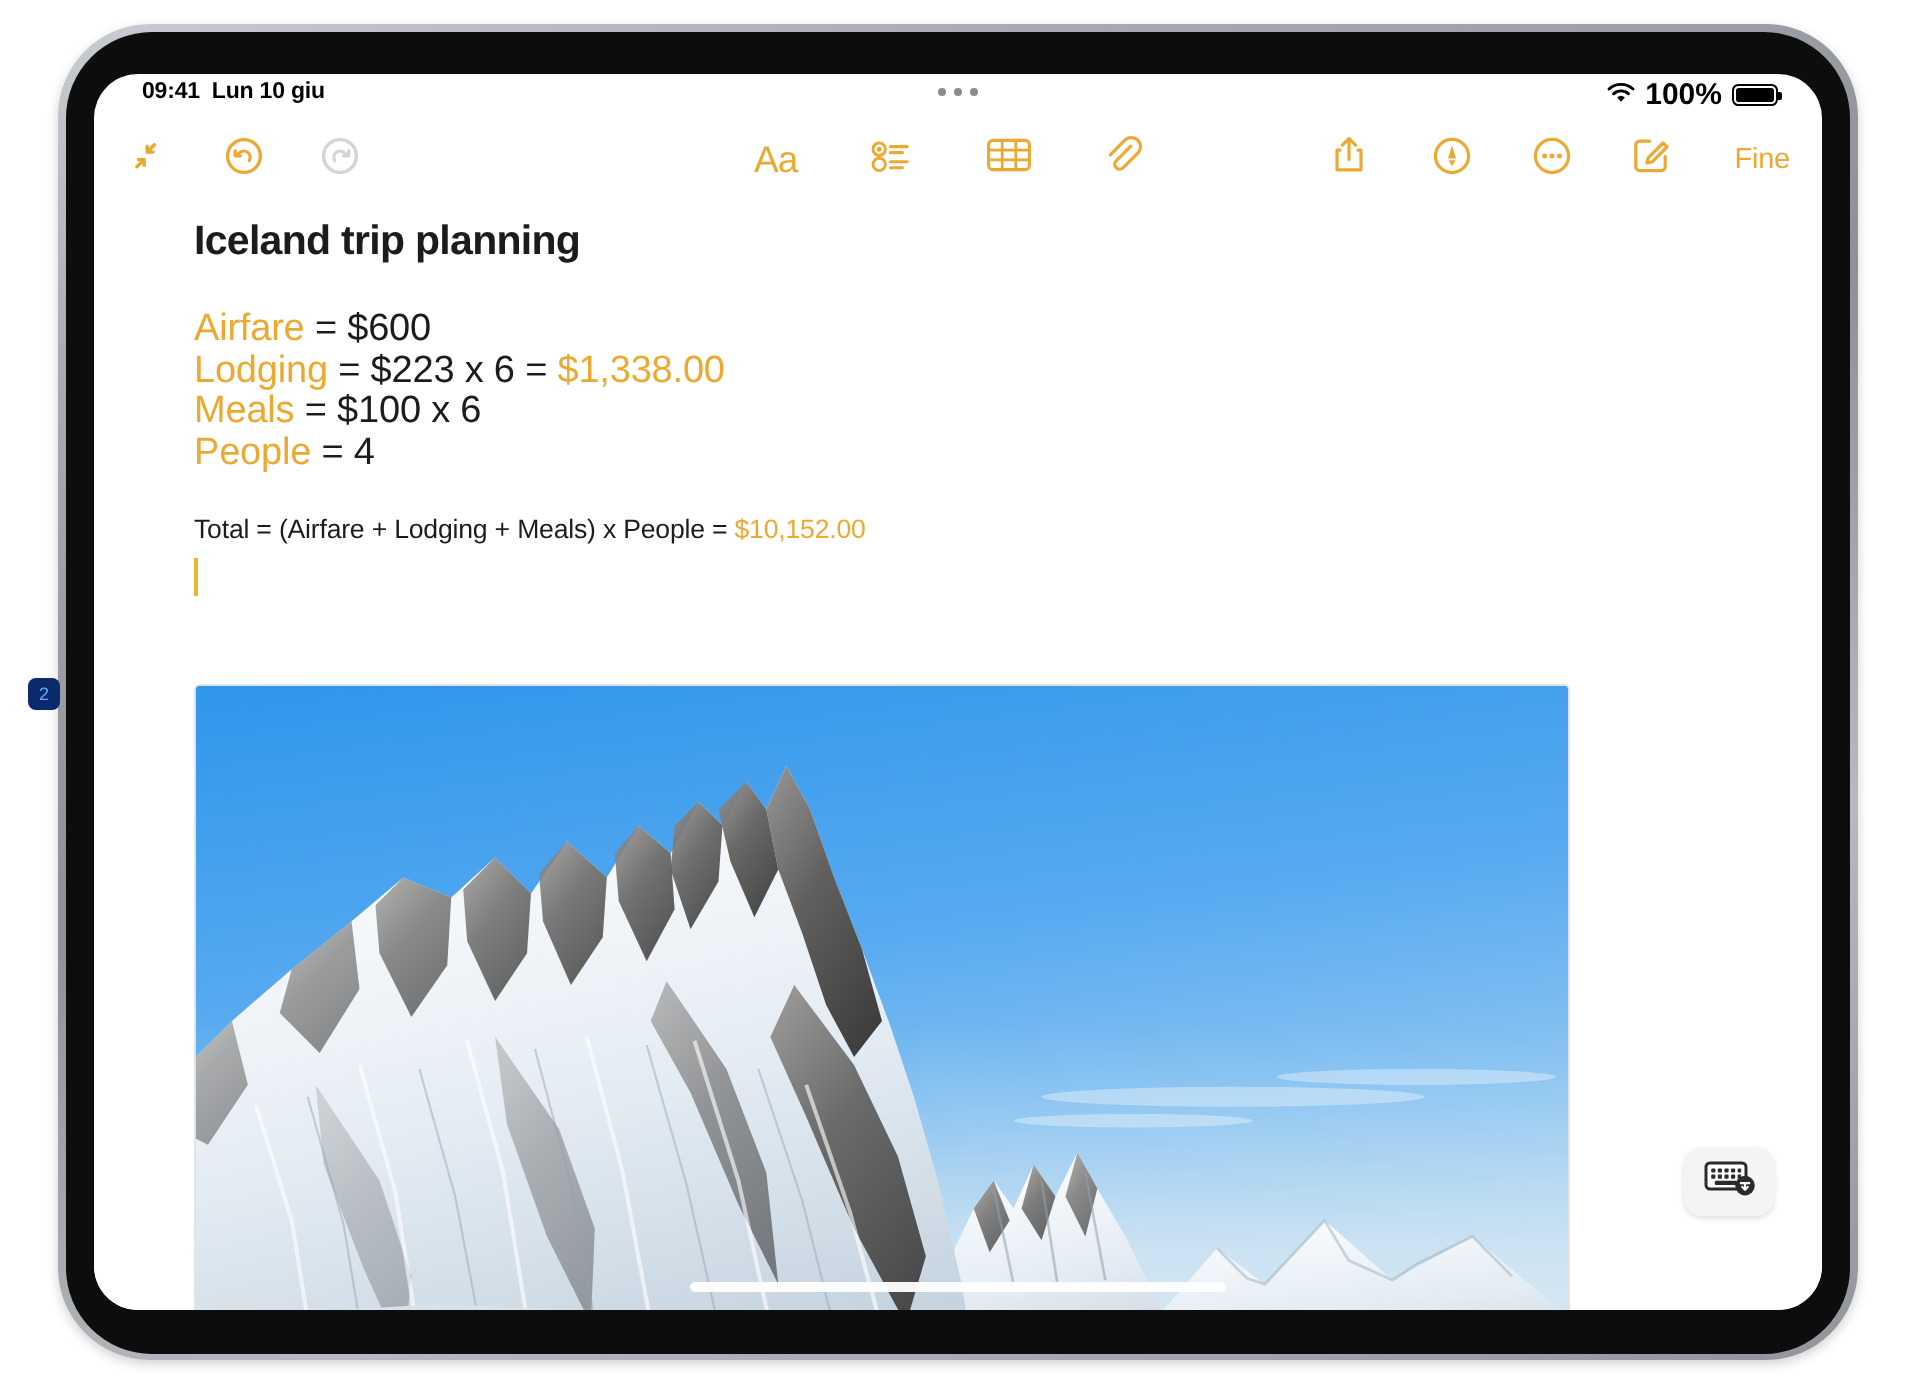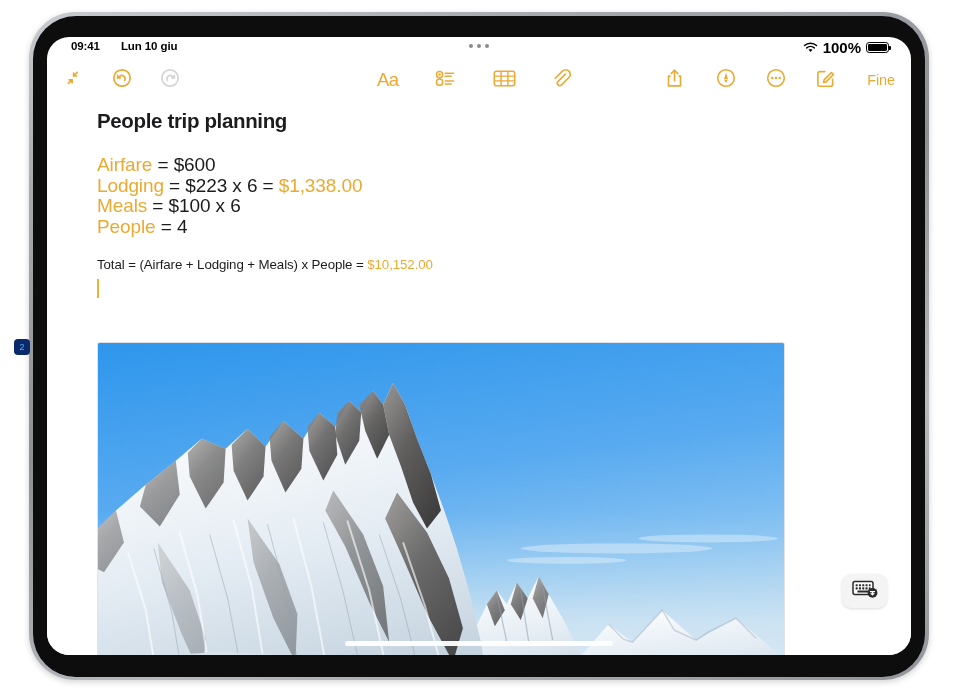--- a/index.html
+++ b/index.html
@@ -51,21 +51,21 @@
   }
 
   
   .statusbar {
     position: absolute; left: 0; top: 0;
     width: 864px; height: 22px;
     display: flex; align-items: center;
   }
   .sb-left {
     position: absolute; left: 24px; top: 3px;
-    display: flex; align-items: baseline; gap: 21px;
+    display: flex; align-items: baseline; gap: 6px;
     font-size: 11.5px; font-weight: bold; color: #000;
     letter-spacing: -0.1px;
   }
   .sb-center-dots {
     position: absolute; left: 50%; top: 7px;
     transform: translateX(-50%);
     display: flex; gap: 4px;
   }
   .sb-center-dots i { width: 4px; height: 4px; border-radius: 50%; background: #8b8b8d; display:block; }
   .sb-right {
@@ -309,21 +309,21 @@
               <path d="m9.1 11.9 7.4-7.4 2 2-7.4 7.4-2.6.6.6-2.6z" stroke="#ECA932" stroke-width="1.6" fill="none" stroke-linejoin="round"></path>
             </svg>
           </span>
         </div>
         <div class="tb-text">Fine</div>
       </div>
     </div>
 
     <div class="note">
 
-      <div class="note-title">People trip planning</div>
+      <div class="note-title">Iceland trip planning</div>
 
       <div class="calc-block">
         <div>
           <span class="v">Airfare</span><span> = </span><span>$600</span>
         </div>
         <div>
           <span class="v">Lodging</span><span> = </span><span>$223 x 6  = </span><span class="res">$1,338.00</span>
         </div>
         <div>
           <span class="v">Meals</span><span> = </span><span>$100 x 6</span>

